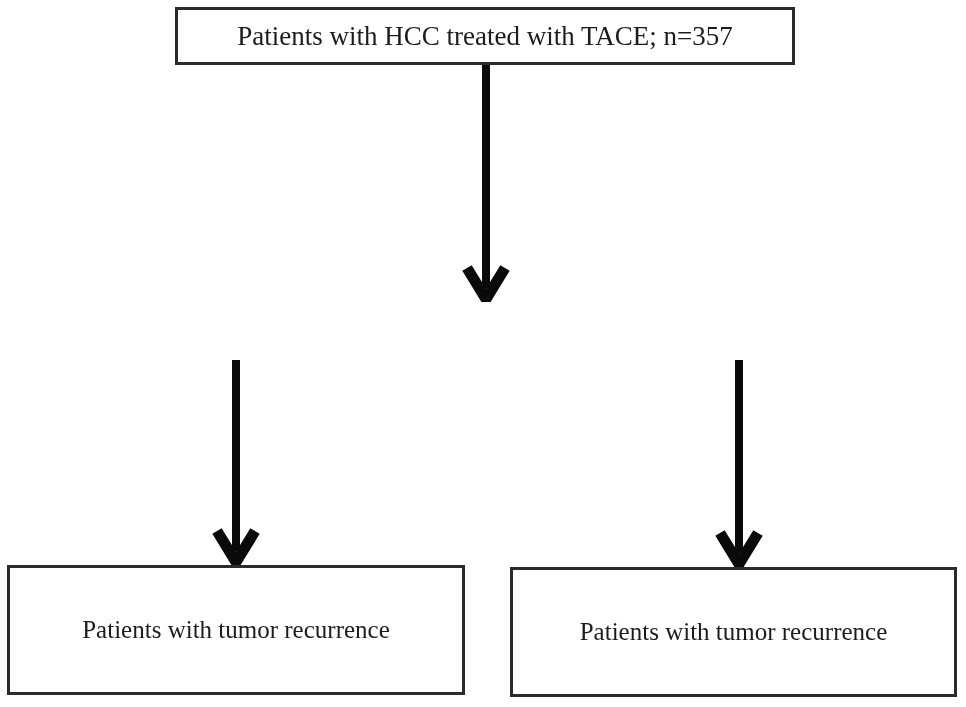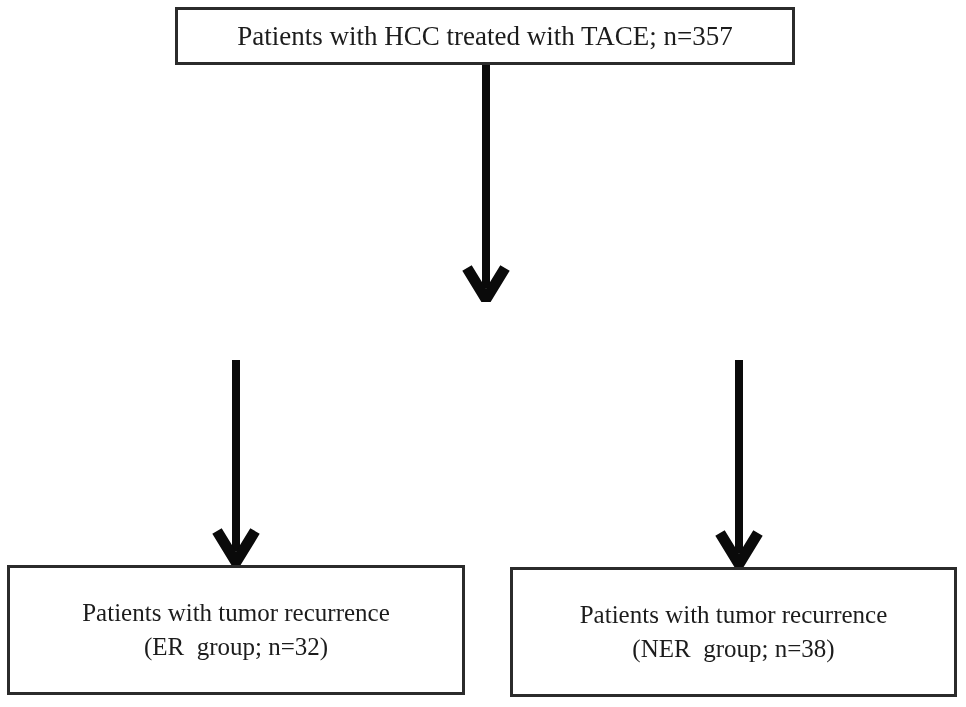--- a/index.html
+++ b/index.html
@@ -88,21 +88,19 @@
     <path d="M5 171 L24 202 L43 171" fill="none" stroke-width="11" stroke-linejoin="miter"></path>
   </svg>
 
   <svg class="arrow" style="left:715px; top:360px;" width="48" height="207" viewBox="0 0 48 207" aria-hidden="true">
     <line x1="24" y1="0" x2="24" y2="193" stroke-width="8"></line>
     <path d="M5 173 L24 204 L43 173" fill="none" stroke-width="11" stroke-linejoin="miter"></path>
   </svg>
 
   <div class="box box-bottom box-bottom-left">
     <div class="line">Patients with tumor recurrence</div>
-    <div class="line">(ER  group; n=32)</div>
   </div>
 
   <div class="box box-bottom box-bottom-right">
     <div class="line">Patients with tumor recurrence</div>
-    <div class="line">(NER  group; n=38)</div>
   </div>
 
 </div>
 
 </body></html>

